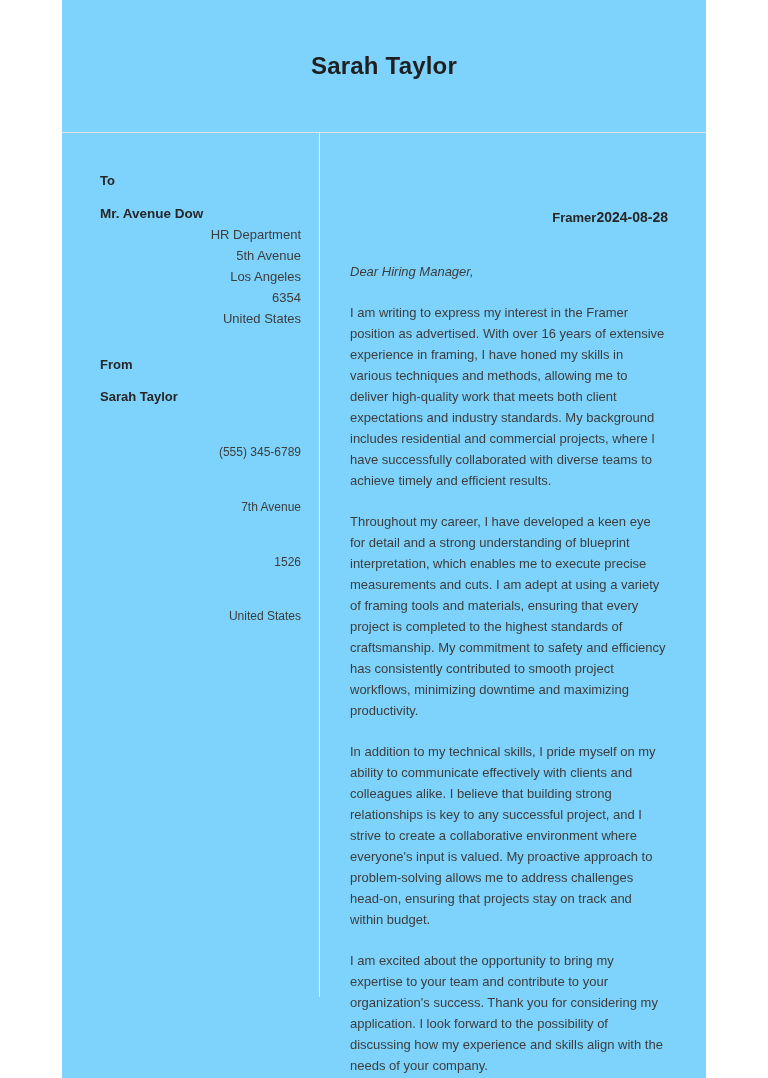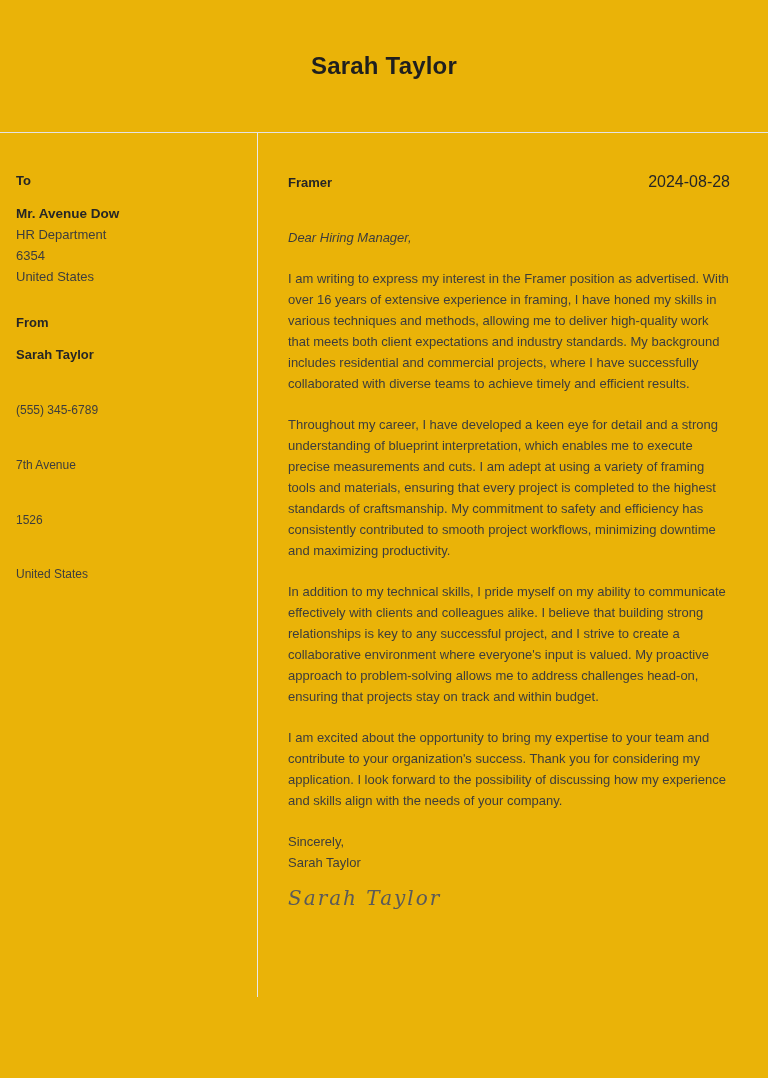--- a/index.html
+++ b/index.html
@@ -3,23 +3,23 @@
 <meta charset="utf-8">
 <style>
   * { margin: 0; padding: 0; box-sizing: border-box; }
   html, body { background: #ffffff; }
   body {
     font-family: "Liberation Sans", "DejaVu Sans", sans-serif;
     color: #3d3d3d;
   }
   .page {
     position: relative;
-    width: 768px;
+    width: 644px;
     height: 1078px;
-    background: #eab308;
+    background: #7dd3fc;
     margin: 0 auto;
     overflow: hidden;
   }
   .doc-header {
     height: 133px;
     display: flex;
     align-items: center;
     justify-content: center;
     border-bottom: 1px solid #e4e4e4;
   }
@@ -30,68 +30,70 @@
     letter-spacing: 0.2px;
   }
   .body-wrap {
     display: flex;
     height: 864px;
   }
   .sidebar {
     width: 258px;
     flex: 0 0 258px;
     border-right: 1px solid #e9e9e9;
-    padding: 40px 18px 0 16px;
+    padding: 40px 18px 0 38px;
   }
   .side-label {
     font-size: 13px;
     font-weight: 700;
     color: #262626;
     margin-bottom: 15px;
   }
   .contact-block .contact-name {
     font-size: 13.5px;
     font-weight: 700;
     color: #262626;
     line-height: 21px;
   }
   .contact-block .contact-line {
     font-size: 13px;
     color: #3d3d3d;
     line-height: 21px;
+    text-align: right;
   }
   .section-from { margin-top: 28px; }
   .contact-block.small .contact-name {
     font-size: 13px;
     line-height: 20px;
   }
   .contact-block.small .contact-line {
     font-size: 12px;
     line-height: 18.8px;
     margin-top: 36px;
   }
   .content {
     flex: 1;
     padding: 40px 38px 0 30px;
   }
   .meta-row {
     display: flex;
-    justify-content: space-between;
+    justify-content: flex-end;
     align-items: baseline;
     margin-bottom: 36px;
   }
   .meta-row .subject {
     font-size: 13px;
     font-weight: 700;
     color: #262626;
   }
   .meta-row .date {
-    font-size: 16px;
-    font-weight: 400;
+    font-size: 14px;
+    font-weight: 700;
     color: #262626;
+    margin-top: 36px;
   }
   .content p {
     font-size: 13px;
     line-height: 21px;
     color: #3d3d3d;
     margin-bottom: 20px;
   }
   .content p.salutation { margin-bottom: 20px; font-style: italic; }
   .closing-line { margin-bottom: 0 !important; }
   .signature {
@@ -113,20 +115,22 @@
   </header>
 
   <div class="body-wrap">
 
     <aside class="sidebar">
       <div class="section-to">
         <div class="side-label">To</div>
         <div class="contact-block">
           <div class="contact-name">Mr. Avenue Dow</div>
           <div class="contact-line">HR Department</div>
+          <div class="contact-line">5th Avenue</div>
+          <div class="contact-line">Los Angeles</div>
           <div class="contact-line">6354</div>
           <div class="contact-line">United States</div>
         </div>
       </div>
 
       <div class="section-from">
         <div class="side-label">From</div>
         <div class="contact-block small">
           <div class="contact-name">Sarah Taylor</div>
           <div class="contact-line">(555) 345-6789</div>

